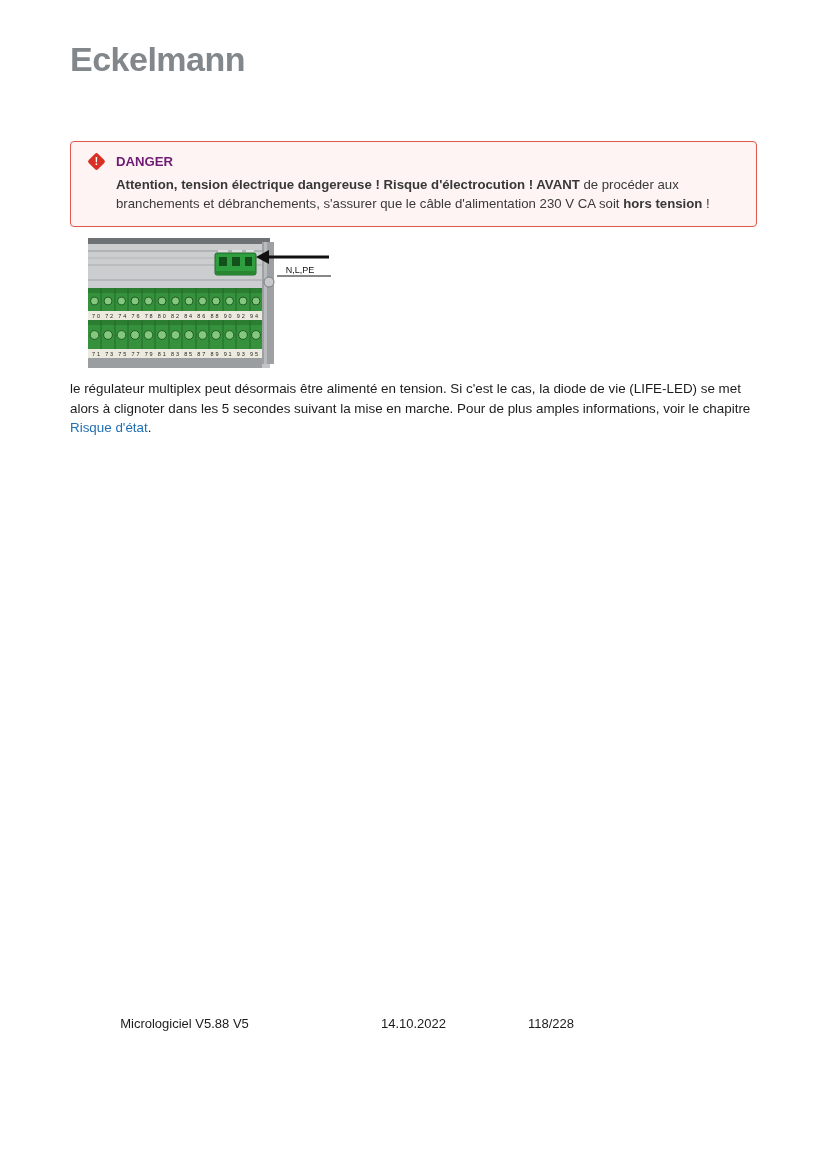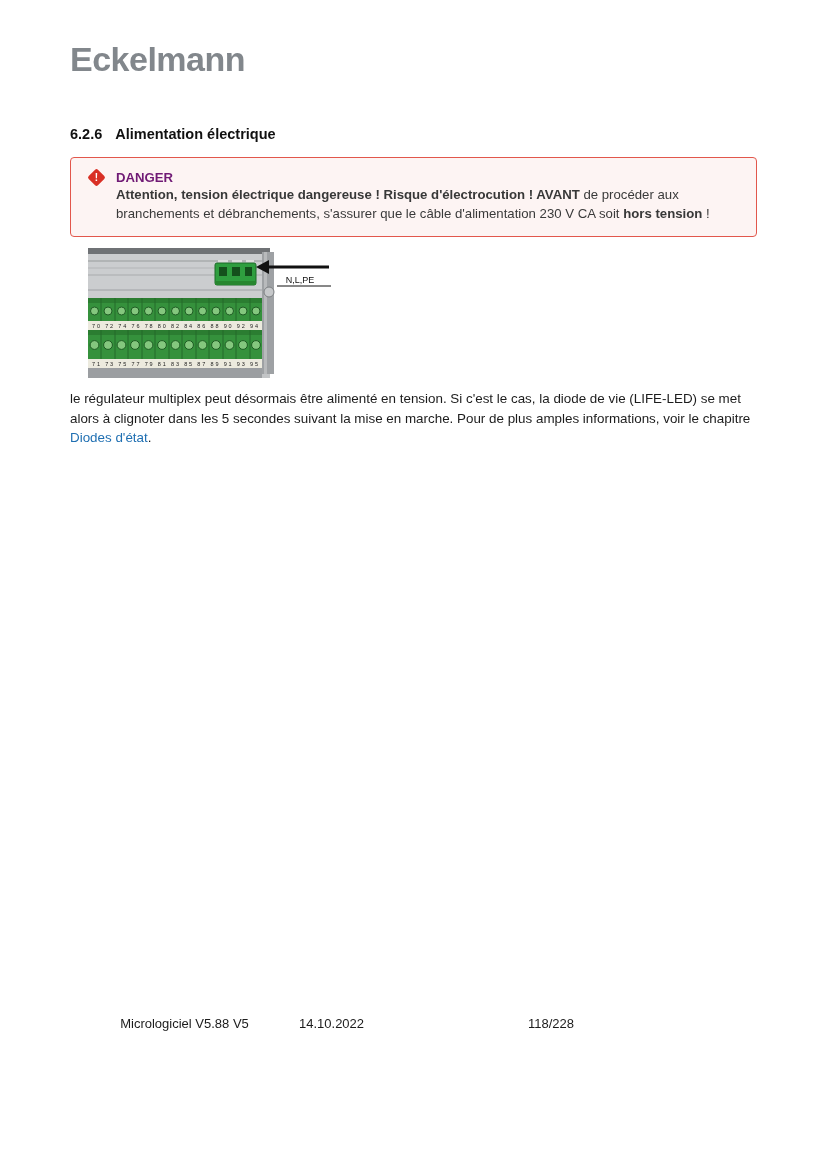--- a/index.html
+++ b/index.html
@@ -72,20 +72,21 @@
     text-align:center;
     line-height:13px;
   }
   .danger-title{
     font-size:13.2px;
     font-weight:bold;
     color:#701a75;
     margin-left:7px;
   }
   .danger-body{
+    margin-top:6px;
     margin-left:29px;
     font-size:13.2px;
     line-height:1.42;
     color:#3a3a3a;
   }
   .danger-body b{color:#383838;}
   .para{
     margin-top:14px;
     font-size:13.4px;
     line-height:1.43;
@@ -104,33 +105,32 @@
     height:134px;
   }
   .footer{
     position:absolute;
     left:70px;right:70px;bottom:30px;
     display:flex;
     font-size:13px;
     color:#1c1c1c;
   }
   .footer .f-left{flex:1;text-align:center;}
-  .footer .f-center{flex:1;text-align:left;}
+  .footer .f-center{flex:1;text-align:center;}
   .footer .f-right{flex:1;}
 </style>
 </head>
 <body>
 
 <div class="page">
 
   <div class="logo">Eckelmann</div>
 
   <div class="content">
 
-    <h2 class="section-heading"><span class="sec-num">6.2.6</span><span>Alimentation électrique</span></h2>
 
     <div class="danger-box">
       <div class="danger-header">
         <div class="danger-diamond">
             <span>!</span>
           </div>
         <div class="danger-title">DANGER</div>
       </div>
       <div class="danger-body"><b>Attention, tension électrique dangereuse ! Risque d'électrocution ! AVANT</b><span> de procéder aux branchements et débranchements, s'assurer que le câble d'alimentation 230 V CA soit </span><b>hors tension</b><span> !</span></div>
     </div>
@@ -245,21 +245,21 @@
 
         <g>
           <line x1="180" y1="21" x2="241" y2="21" stroke="#111111" stroke-width="3"></line>
           <polygon points="168,21 181,14 181,28" fill="#111111"></polygon>
         </g>
         <text x="212" y="37" text-anchor="middle" font-size="9" fill="#111111" font-family="Liberation Sans, sans-serif">N,L,PE</text>
         <line x1="189" y1="40" x2="243" y2="40" stroke="#111111" stroke-width="1"></line>
       </svg>
     </div>
 
-    <p class="para tight"><span>le régulateur multiplex peut désormais être alimenté en tension. Si c'est le cas, la diode de vie (LIFE-LED) se met alors à clignoter dans les 5 secondes suivant la mise en marche. Pour de plus amples informations, voir le chapitre </span><a class="doc-link">Diodes d'état</a><span>.</span></p>
+    <p class="para tight"><span>le régulateur multiplex peut désormais être alimenté en tension. Si c'est le cas, la diode de vie (LIFE-LED) se met alors à clignoter dans les 5 secondes suivant la mise en marche. Pour de plus amples informations, voir le chapitre </span><a class="doc-link">Risque d'état</a><span>.</span></p>
 
   </div>
 
   <div class="footer">
     <span class="f-left">Micrologiciel V5.88 V5</span>
     <span class="f-center">14.10.2022</span>
     <span class="f-right">118/228</span>
   </div>
 
 </div>

